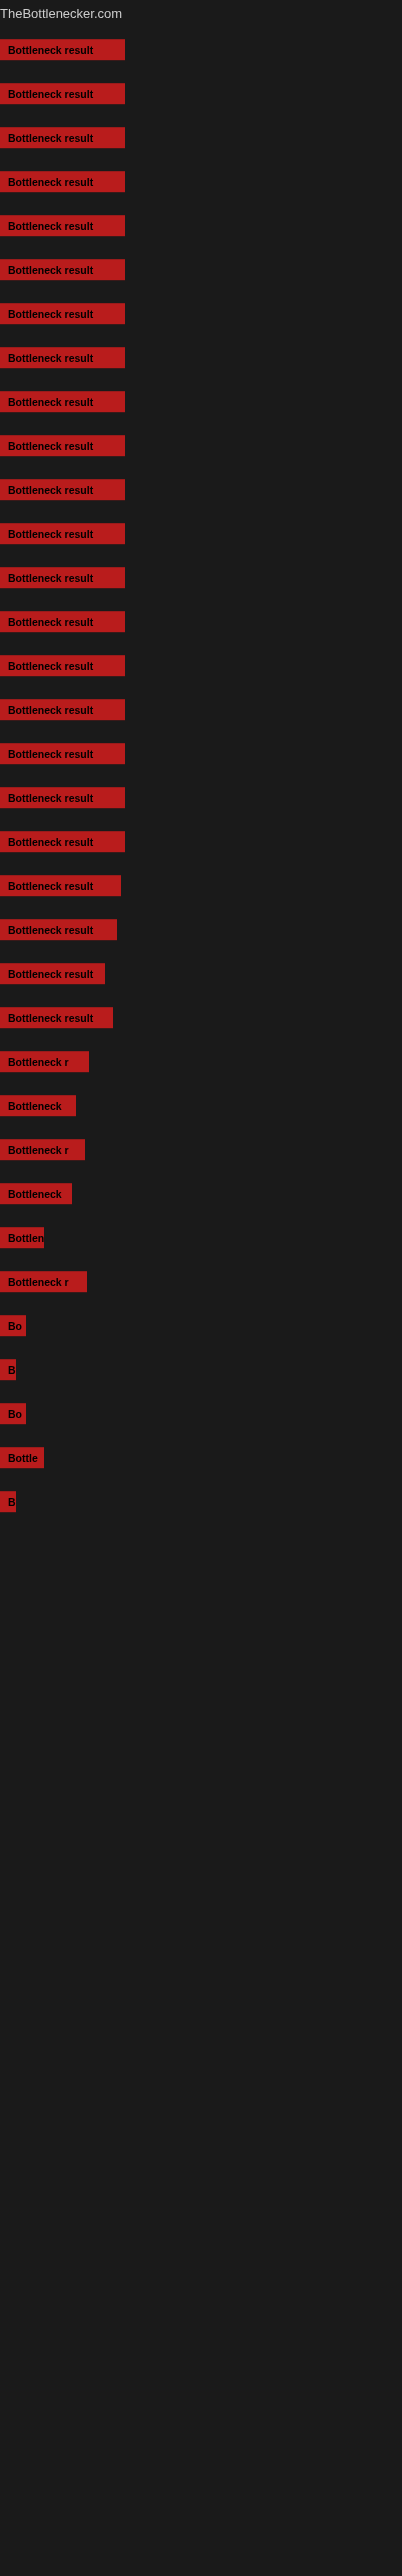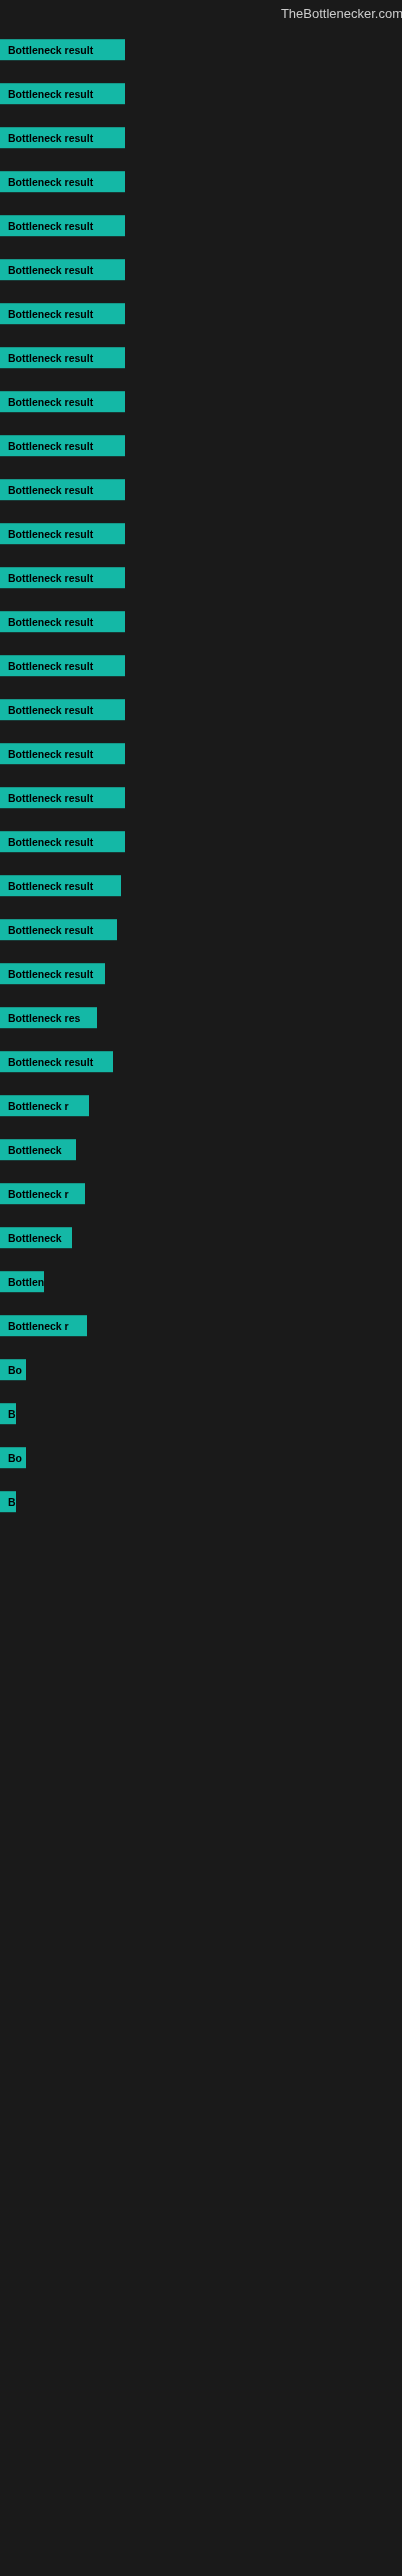--- a/index.html
+++ b/index.html
@@ -10,41 +10,41 @@
 
     body {
       width: 403px;
       min-height: 2576px;
       background-color: #1a1a1a;
       font-family: Arial, sans-serif;
       position: relative;
     }
 
     .site-title {
-      text-align: right;
+      text-align: left;
       color: #cccccc;
       font-size: 13px;
       padding: 6.4px 0;
       background-color: #1a1a1a;
     }
 
     .bottleneck-container {
       position: relative;
       width: 403px;
     }
 
     .bottleneck-item {
       position: relative;
       height: 44px;
       display: flex;
       align-items: center;
     }
 
     .bottleneck-badge {
-      background-color: #14b8a6;
+      background-color: #b91c1c;
       color: #000;
       font-size: 10.5px;
       font-weight: bold;
       padding: 4.8px 8px;
       white-space: nowrap;
       overflow: hidden;
       display: inline-block;
       position: absolute;
       left: 0;
       top: 50%;
@@ -116,23 +116,20 @@
     <div class="bottleneck-item" style="position: relative; height: 44px;">
       <div class="bottleneck-badge" style="width: 121px;">Bottleneck result</div>
     </div>
     <div class="bottleneck-item" style="position: relative; height: 44px;">
       <div class="bottleneck-badge" style="width: 117px;">Bottleneck result</div>
     </div>
     <div class="bottleneck-item" style="position: relative; height: 44px;">
       <div class="bottleneck-badge" style="width: 105px;">Bottleneck result</div>
     </div>
     <div class="bottleneck-item" style="position: relative; height: 44px;">
-      <div class="bottleneck-badge" style="width: 97px;">Bottleneck res</div>
-    </div>
-    <div class="bottleneck-item" style="position: relative; height: 44px;">
       <div class="bottleneck-badge" style="width: 113px;">Bottleneck result</div>
     </div>
     <div class="bottleneck-item" style="position: relative; height: 44px;">
       <div class="bottleneck-badge" style="width: 89px;">Bottleneck r</div>
     </div>
     <div class="bottleneck-item" style="position: relative; height: 44px;">
       <div class="bottleneck-badge" style="width: 76px;">Bottleneck</div>
     </div>
     <div class="bottleneck-item" style="position: relative; height: 44px;">
       <div class="bottleneck-badge" style="width: 85px;">Bottleneck r</div>
@@ -149,17 +146,20 @@
     <div class="bottleneck-item" style="position: relative; height: 44px;">
       <div class="bottleneck-badge" style="width: 26px;">Bo</div>
     </div>
     <div class="bottleneck-item" style="position: relative; height: 44px;">
       <div class="bottleneck-badge" style="width: 14.5px;">B</div>
     </div>
     <div class="bottleneck-item" style="position: relative; height: 44px;">
       <div class="bottleneck-badge" style="width: 26px;">Bo</div>
     </div>
     <div class="bottleneck-item" style="position: relative; height: 44px;">
+      <div class="bottleneck-badge" style="width: 44px;">Bottle</div>
+    </div>
+    <div class="bottleneck-item" style="position: relative; height: 44px;">
       <div class="bottleneck-badge" style="width: 11.3px;">B</div>
     </div>
     <div style="height: 845px;"></div>
   </div>
 
 
 </body></html>

